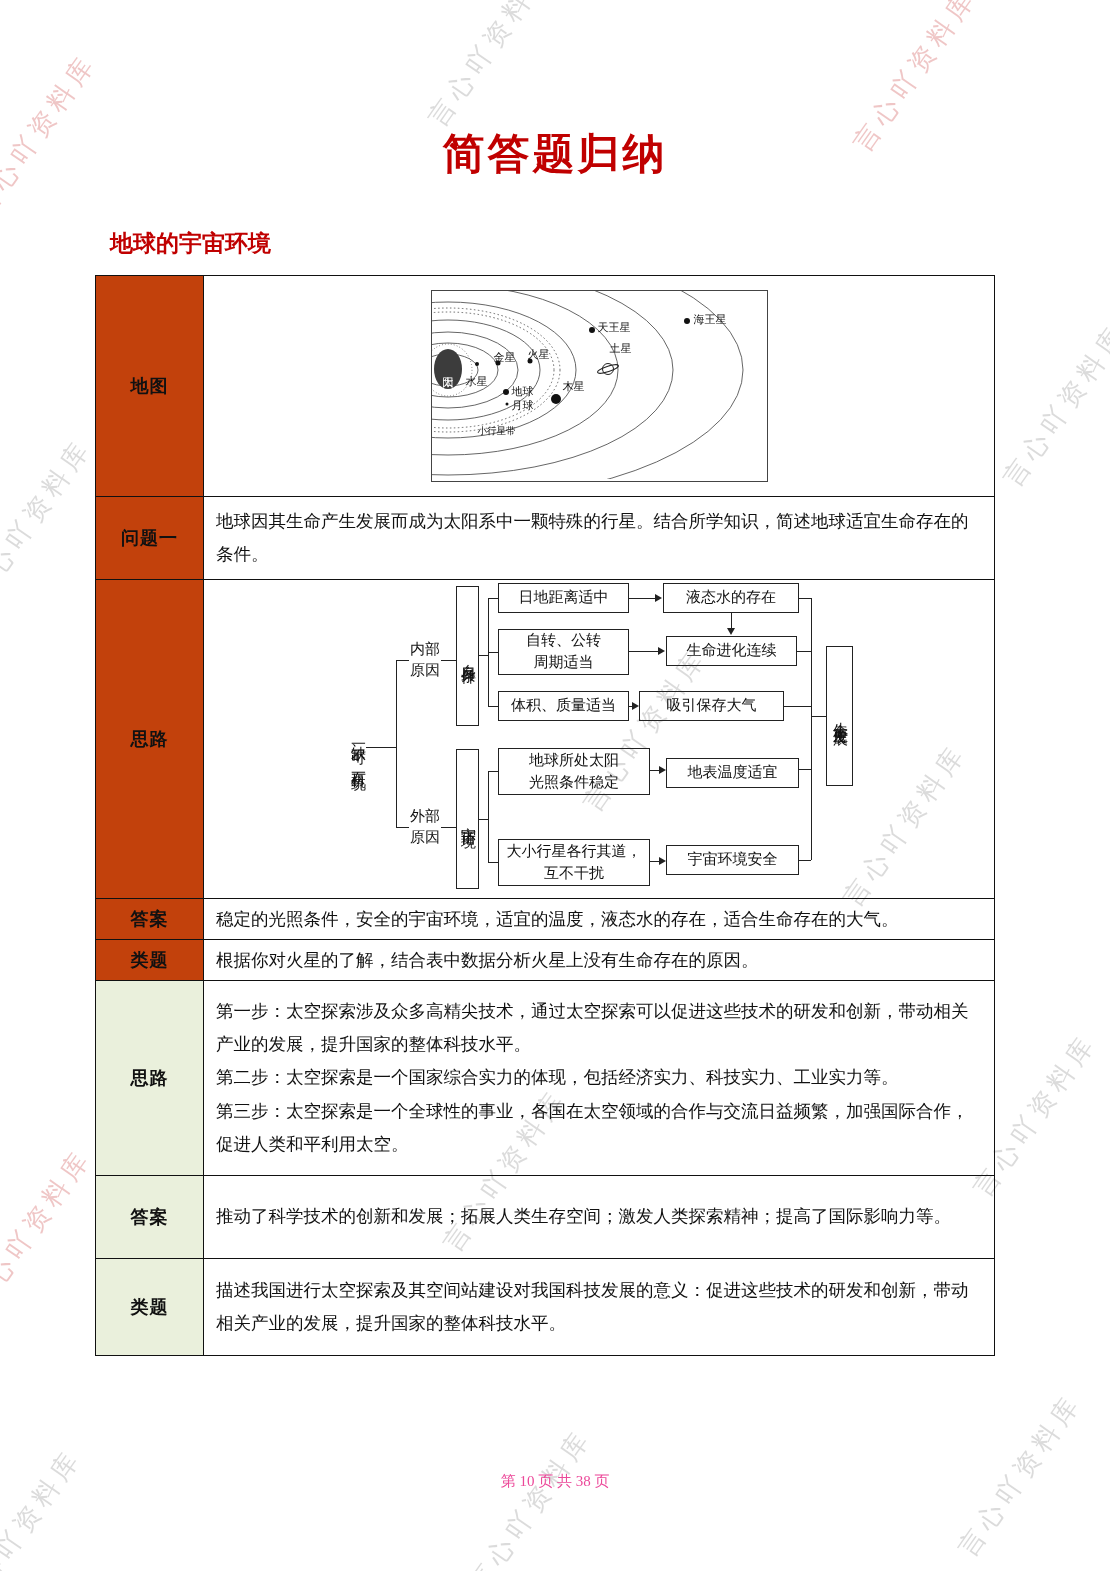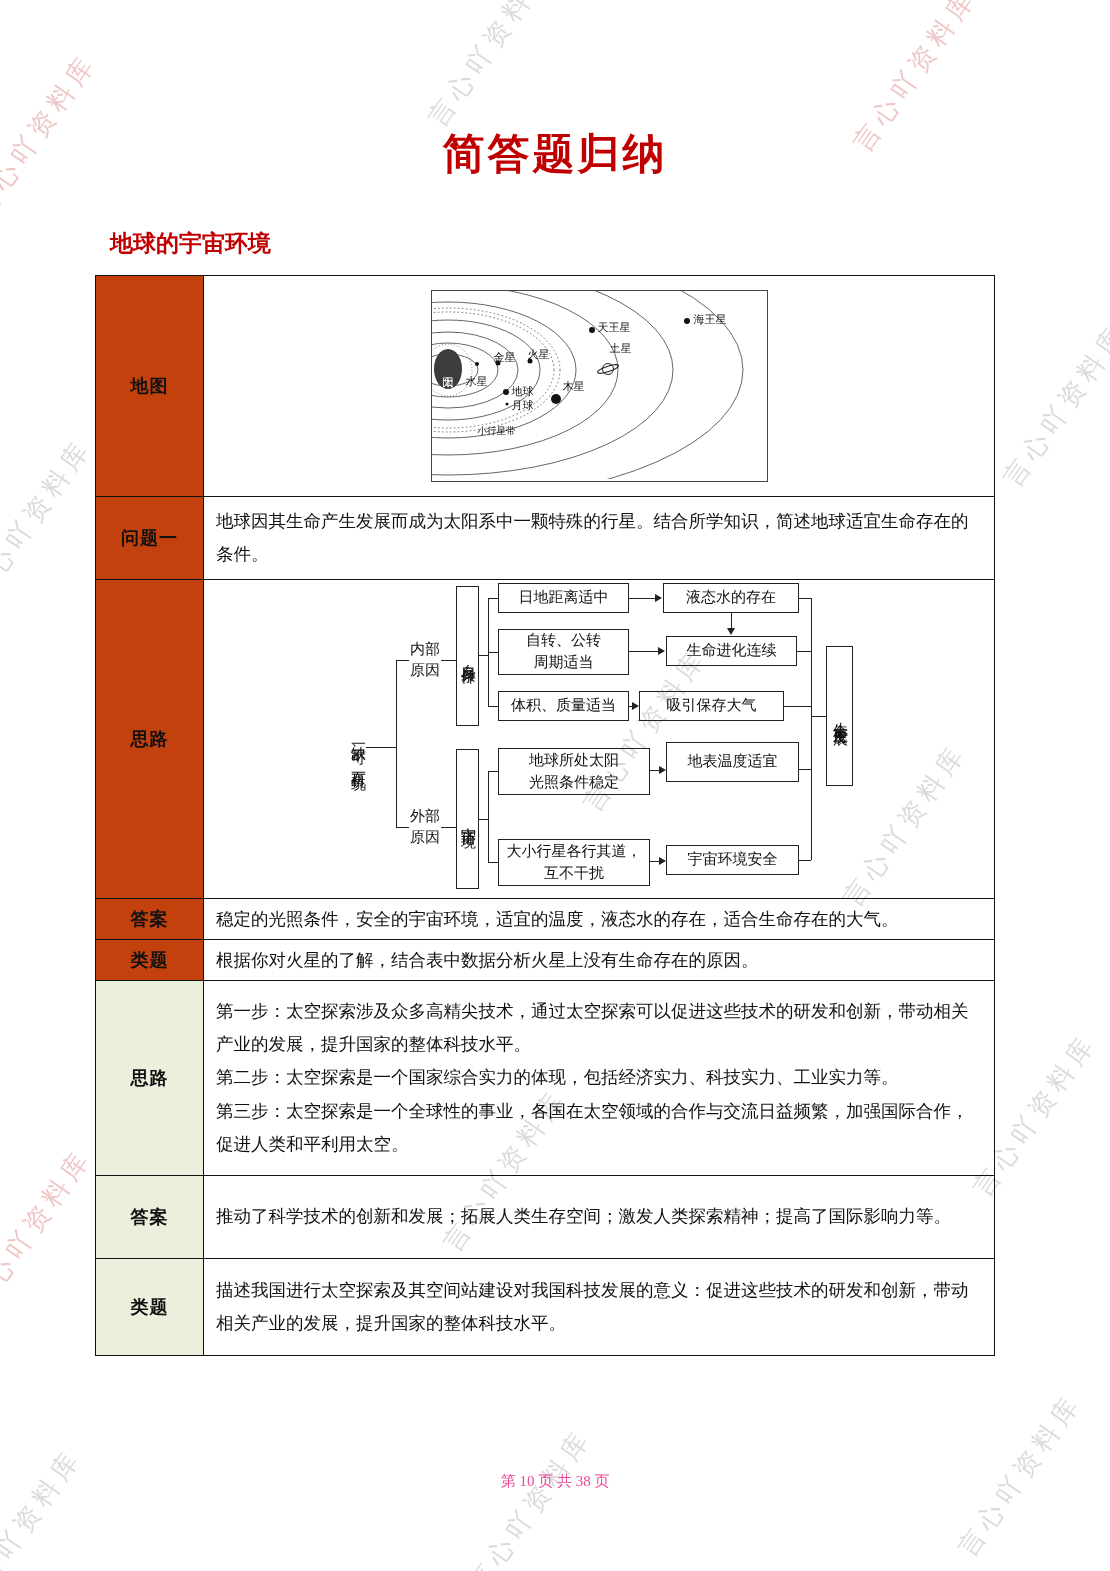--- a/index.html
+++ b/index.html
@@ -193,21 +193,21 @@
             <div class="hl" style="left:413px;top:123px;width:4px"></div>
             <div class="arr-r" style="left:416px;top:118.5px"></div>
             <div class="hl" style="left:434px;top:187px;width:10px"></div>
             <div class="arr-r" style="left:443px;top:182.5px"></div>
             <div class="hl" style="left:434px;top:278px;width:10px"></div>
             <div class="arr-r" style="left:443px;top:273.5px"></div>
 
             <div class="fc-box" style="left:447px;top:0;width:136px;height:30px">液态水的存在</div>
             <div class="fc-box" style="left:450px;top:53px;width:131px;height:30px">生命进化连续</div>
             <div class="fc-box" style="left:423px;top:108px;width:145px;height:30px">吸引保存大气</div>
-            <div class="fc-box" style="left:450px;top:159px;width:133px;height:40px">地表温度适宜</div>
+            <div class="fc-box" style="left:450px;top:175px;width:133px;height:30px">地表温度适宜</div>
             <div class="fc-box" style="left:450px;top:262px;width:133px;height:30px">宇宙环境安全</div>
 
             <div class="vl" style="left:515px;top:30px;height:16px"></div>
             <div class="arr-d" style="left:510.5px;top:45px"></div>
 
             <div class="vl" style="left:595px;top:15px;height:262px"></div>
             <div class="hl" style="left:583px;top:15px;width:12px"></div>
             <div class="hl" style="left:581px;top:68px;width:14px"></div>
             <div class="hl" style="left:568px;top:123px;width:27px"></div>
             <div class="hl" style="left:583px;top:186px;width:12px"></div>

